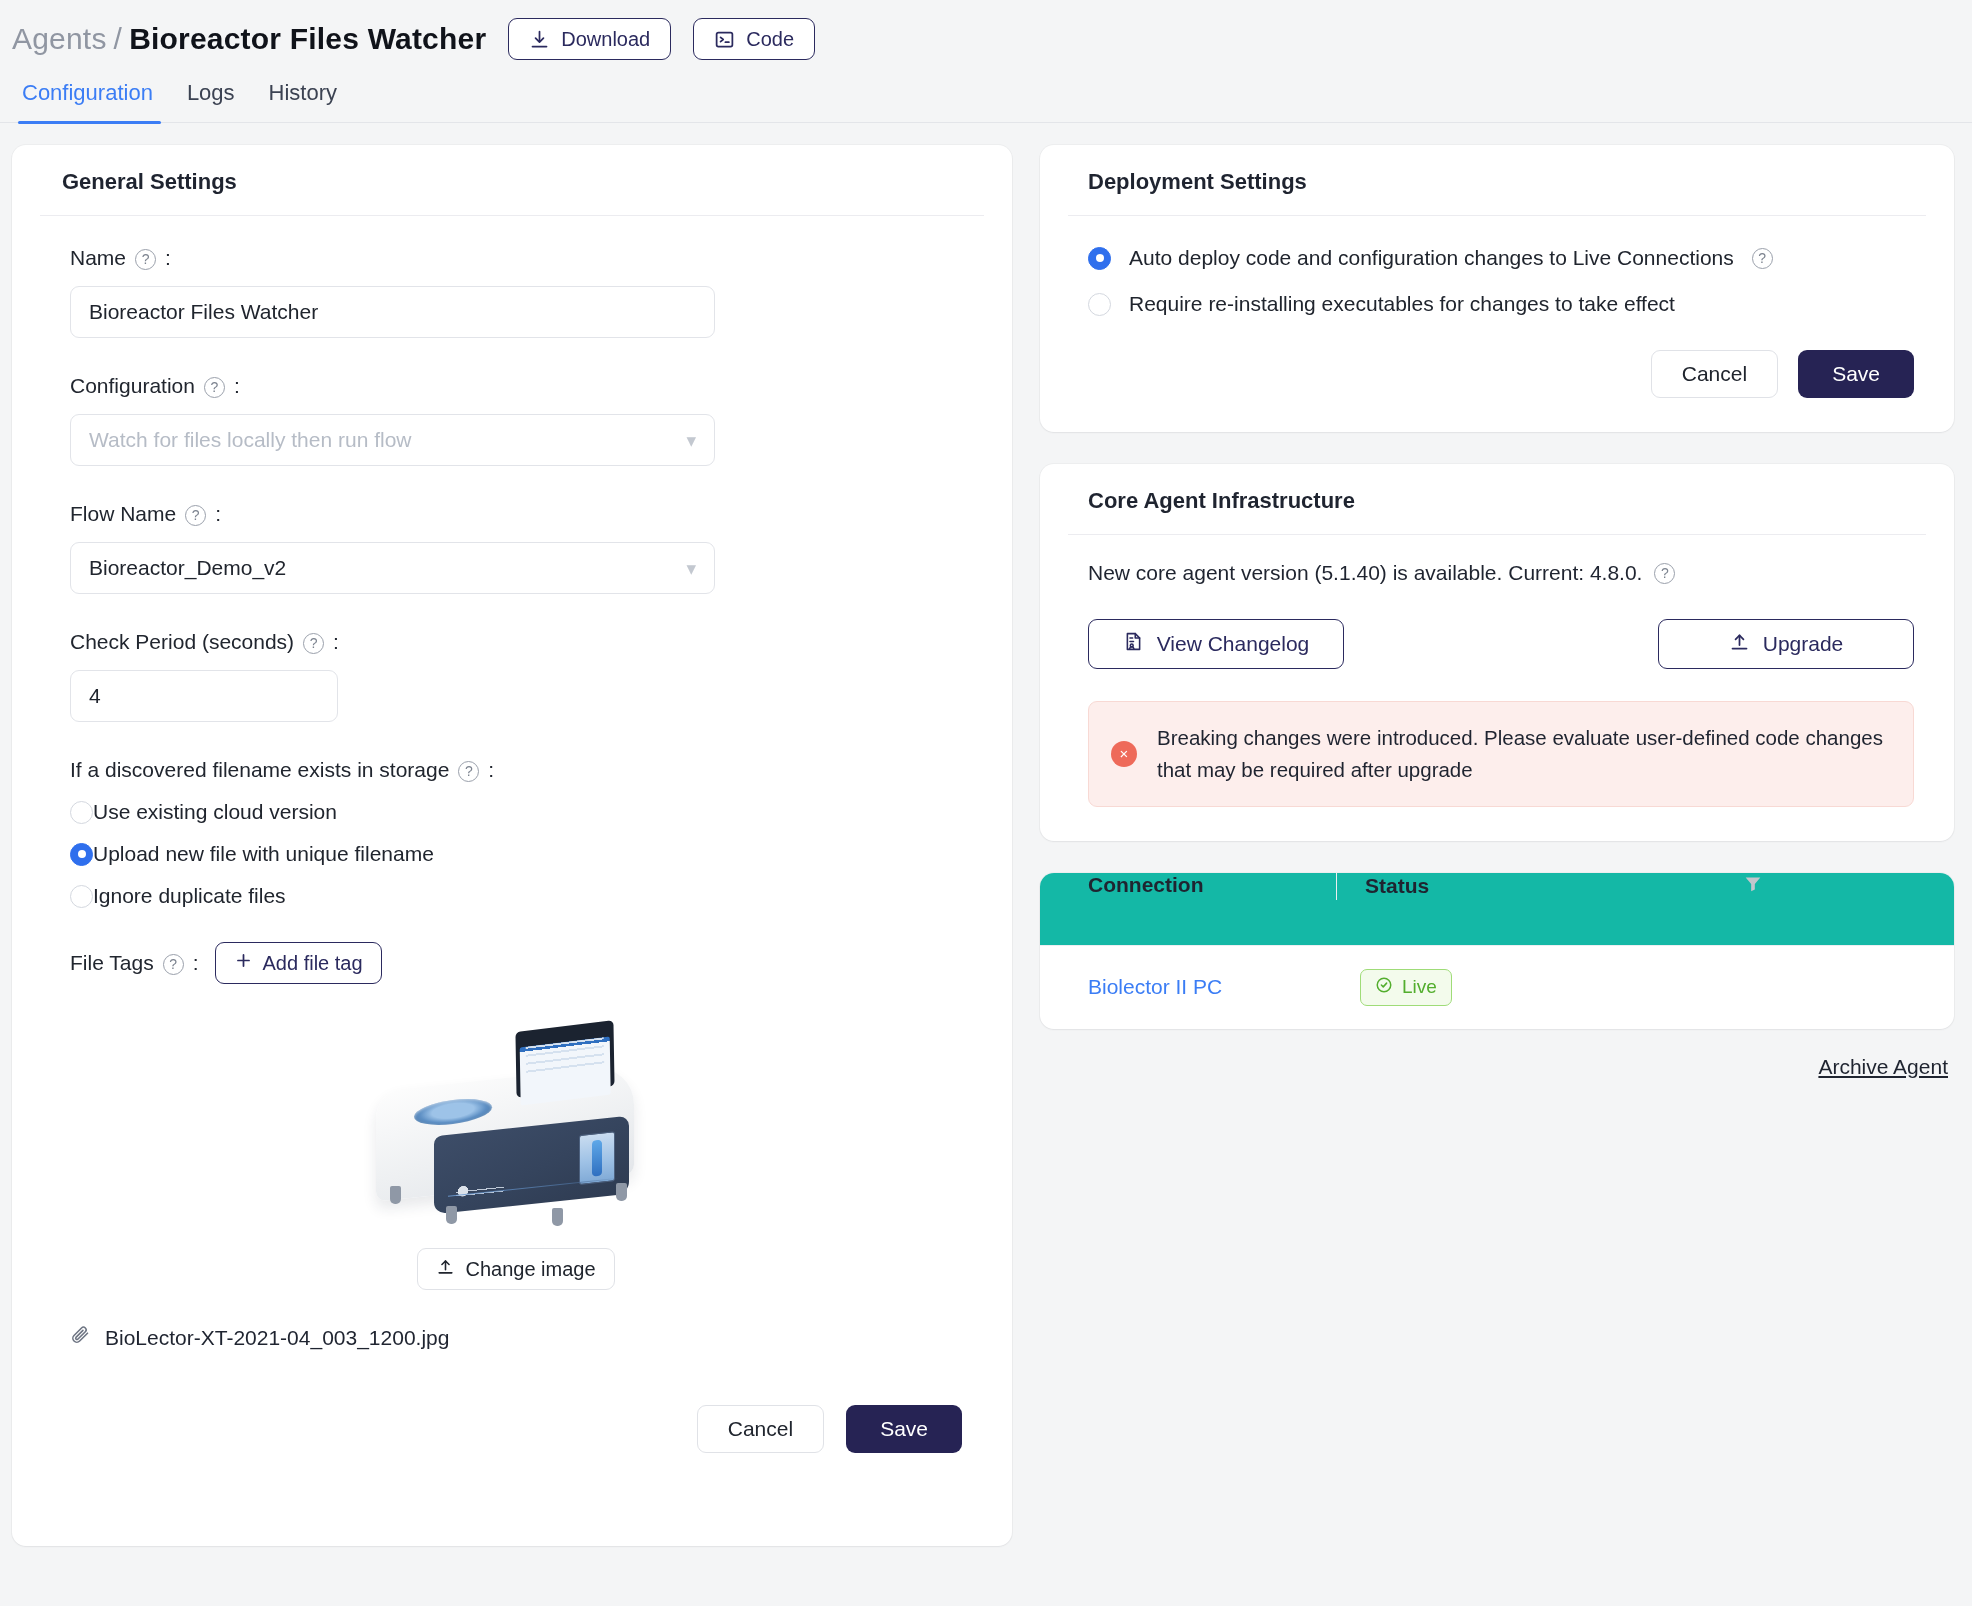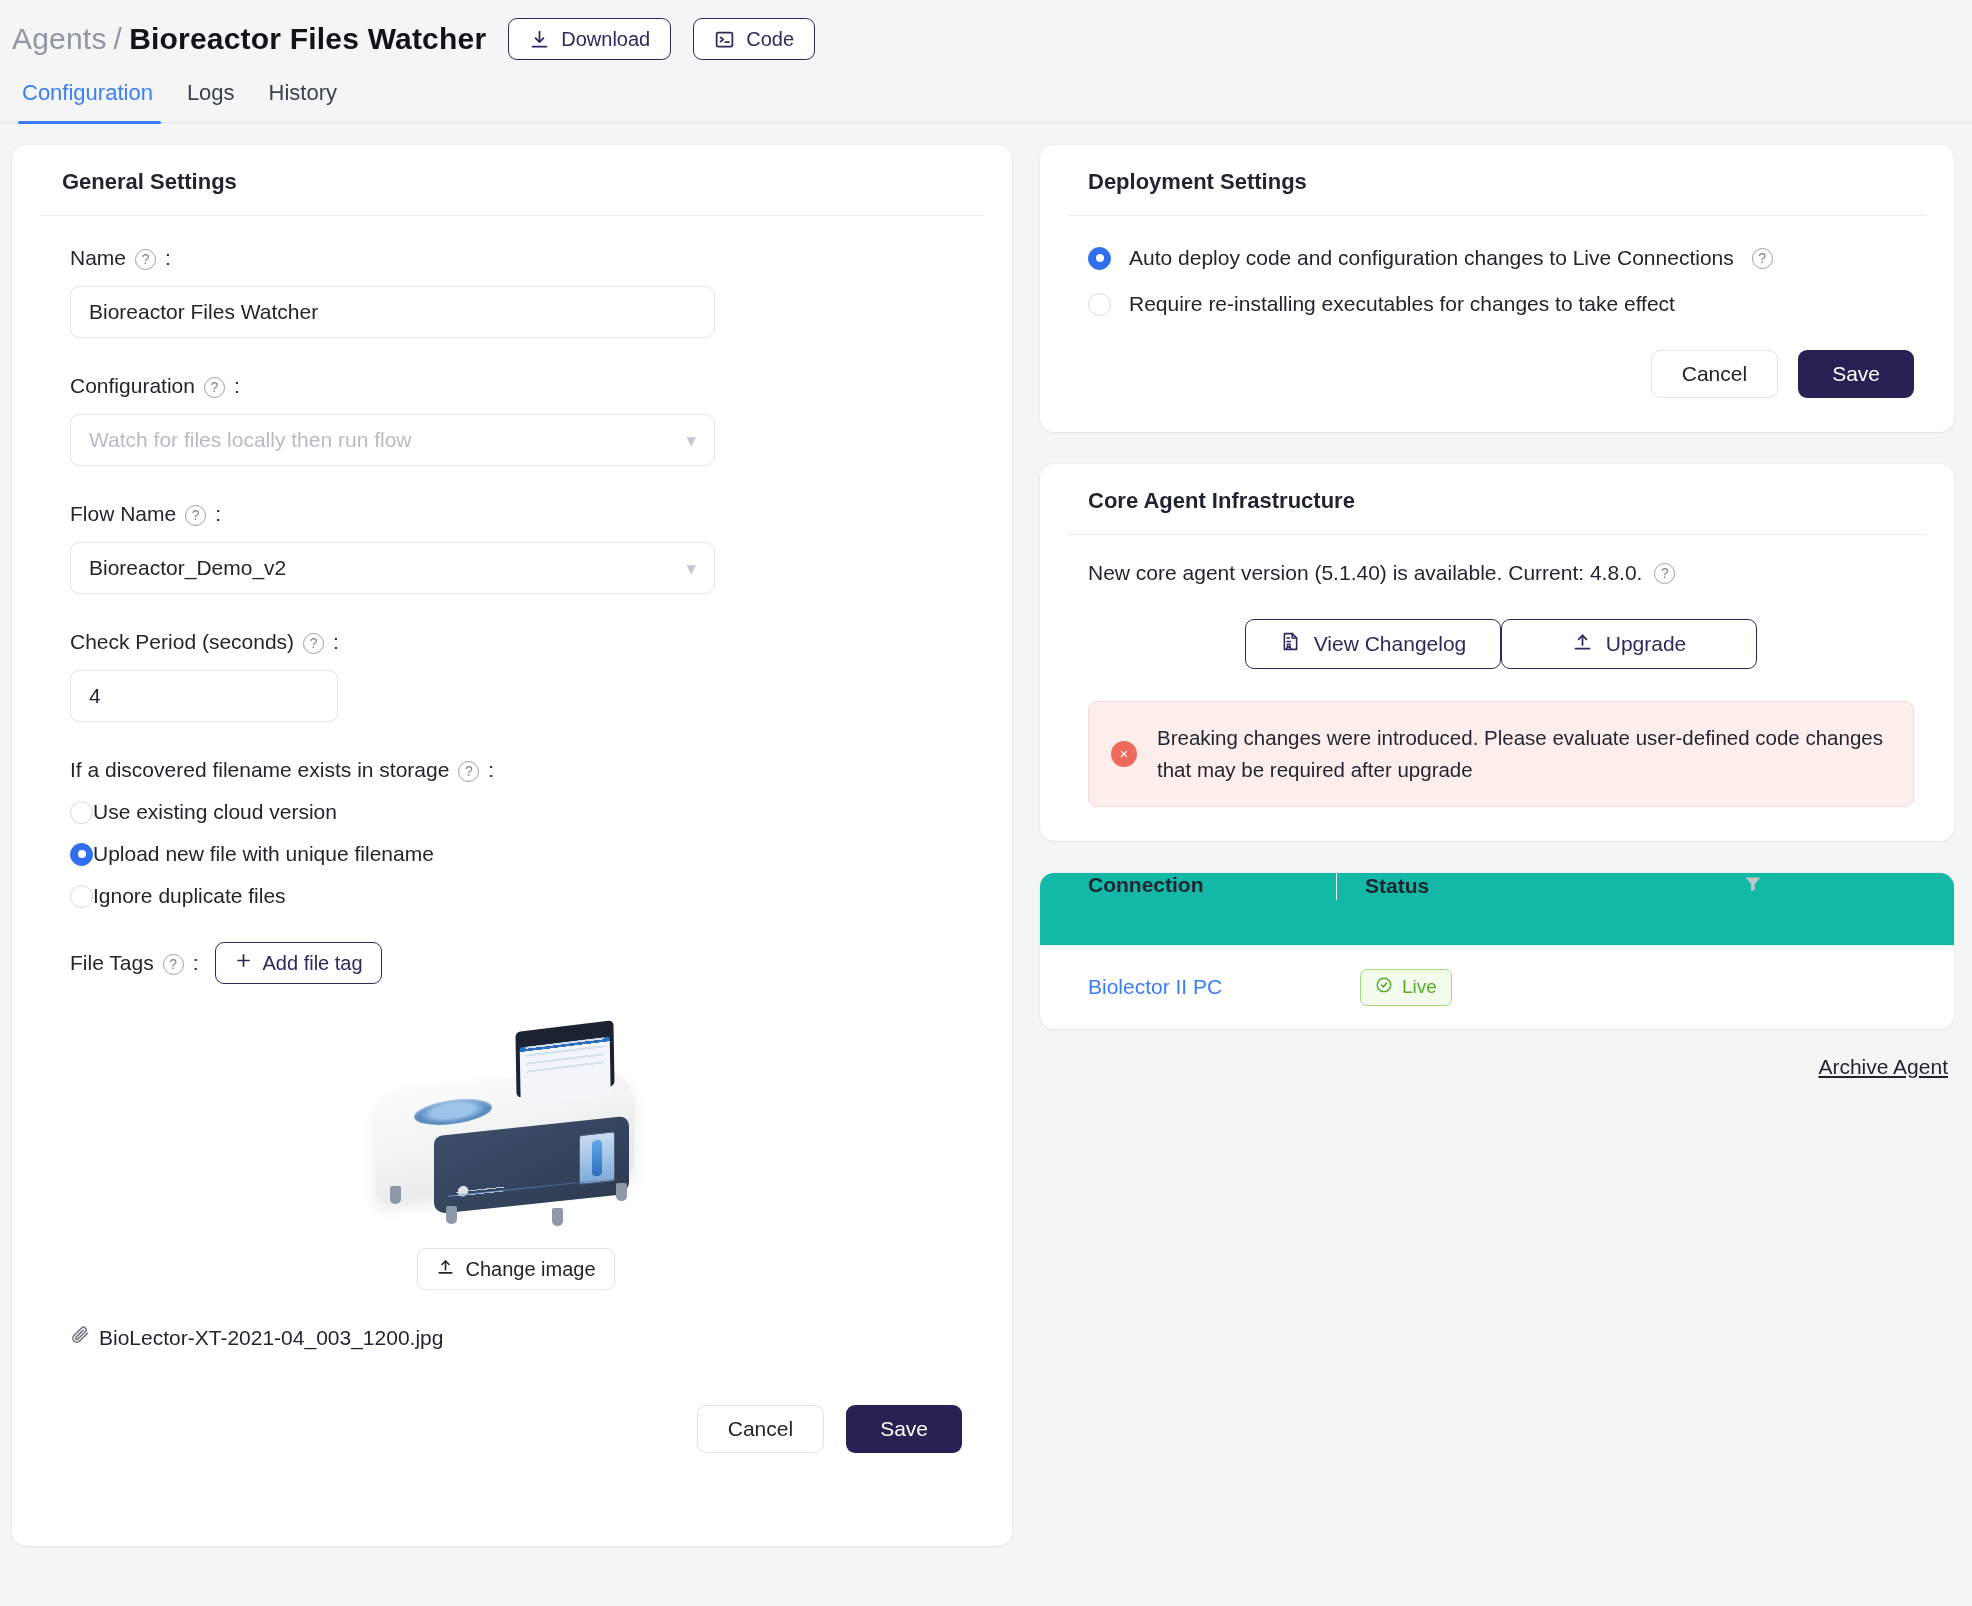--- a/index.html
+++ b/index.html
@@ -157,41 +157,41 @@
       repeating-linear-gradient(180deg,#d5e1ef 0 2px, transparent 2px 8px);
   }
   .dev-stand {
     position:absolute; left:178px; top:64px; width:44px; height:14px;
     background:#e9ecef; transform:skewY(-6deg); border-radius:2px;
   }
   .foot { position:absolute; width:11px; height:18px; background:#8f98a6; border-radius:2px 2px 5px 5px; }
   .f1 { left:24px; top:166px; } .f2 { left:80px; top:186px; }
   .f3 { left:186px; top:188px; } .f4 { left:250px; top:163px; }
 
-  .filerow { display:flex; align-items:center; gap:8px; margin-top:34px; font-size:21px; color:#1f2430; }
+  .filerow { display:flex; align-items:center; gap:14px; margin-top:34px; font-size:21px; color:#1f2430; }
   .clip { color:#6e7583; font-size:22px; }
 
   .footbtns { display:flex; justify-content:flex-end; gap:22px; margin-top:54px; }
   .btn-cancel {
     height:48px; padding:0 30px; border:1.5px solid #e0e2e7; border-radius:9px;
     background:#fff; color:#20252e; font-size:21px; cursor:pointer;
   }
   .btn-save {
     height:48px; padding:0 34px; border:none; border-radius:9px;
     background:#262354; color:#fff; font-size:21px; cursor:pointer;
   }
 
   
   .body-right { padding:26px 40px 34px 48px; }
   .rrow { display:flex; align-items:center; gap:18px; margin-top:4px; }
   .rrow .radio-lbl { font-size:21px; }
   .r-actions { display:flex; justify-content:flex-end; gap:20px; margin-top:34px; }
 
   .core-txt { font-size:21px; display:flex; align-items:center; gap:12px; }
-  .core-btns { display:flex; gap:0; justify-content:center; margin-top:34px; }
+  .core-btns { display:flex; gap:0; justify-content:space-between; margin-top:34px; }
   .wbtn {
     display:inline-flex; align-items:center; justify-content:center; gap:13px;
     width:256px; height:50px;
     border:1.5px solid #2b2a5e; border-radius:9px;
     background:#fff; color:#2b2a5e; font-size:21px; cursor:pointer;
   }
   .alert {
     margin-top:32px; background:#fdeeec; border:1px solid #f8d9d4; border-radius:9px;
     padding:20px 26px 20px 22px; display:flex; gap:20px; align-items:center;
   }

